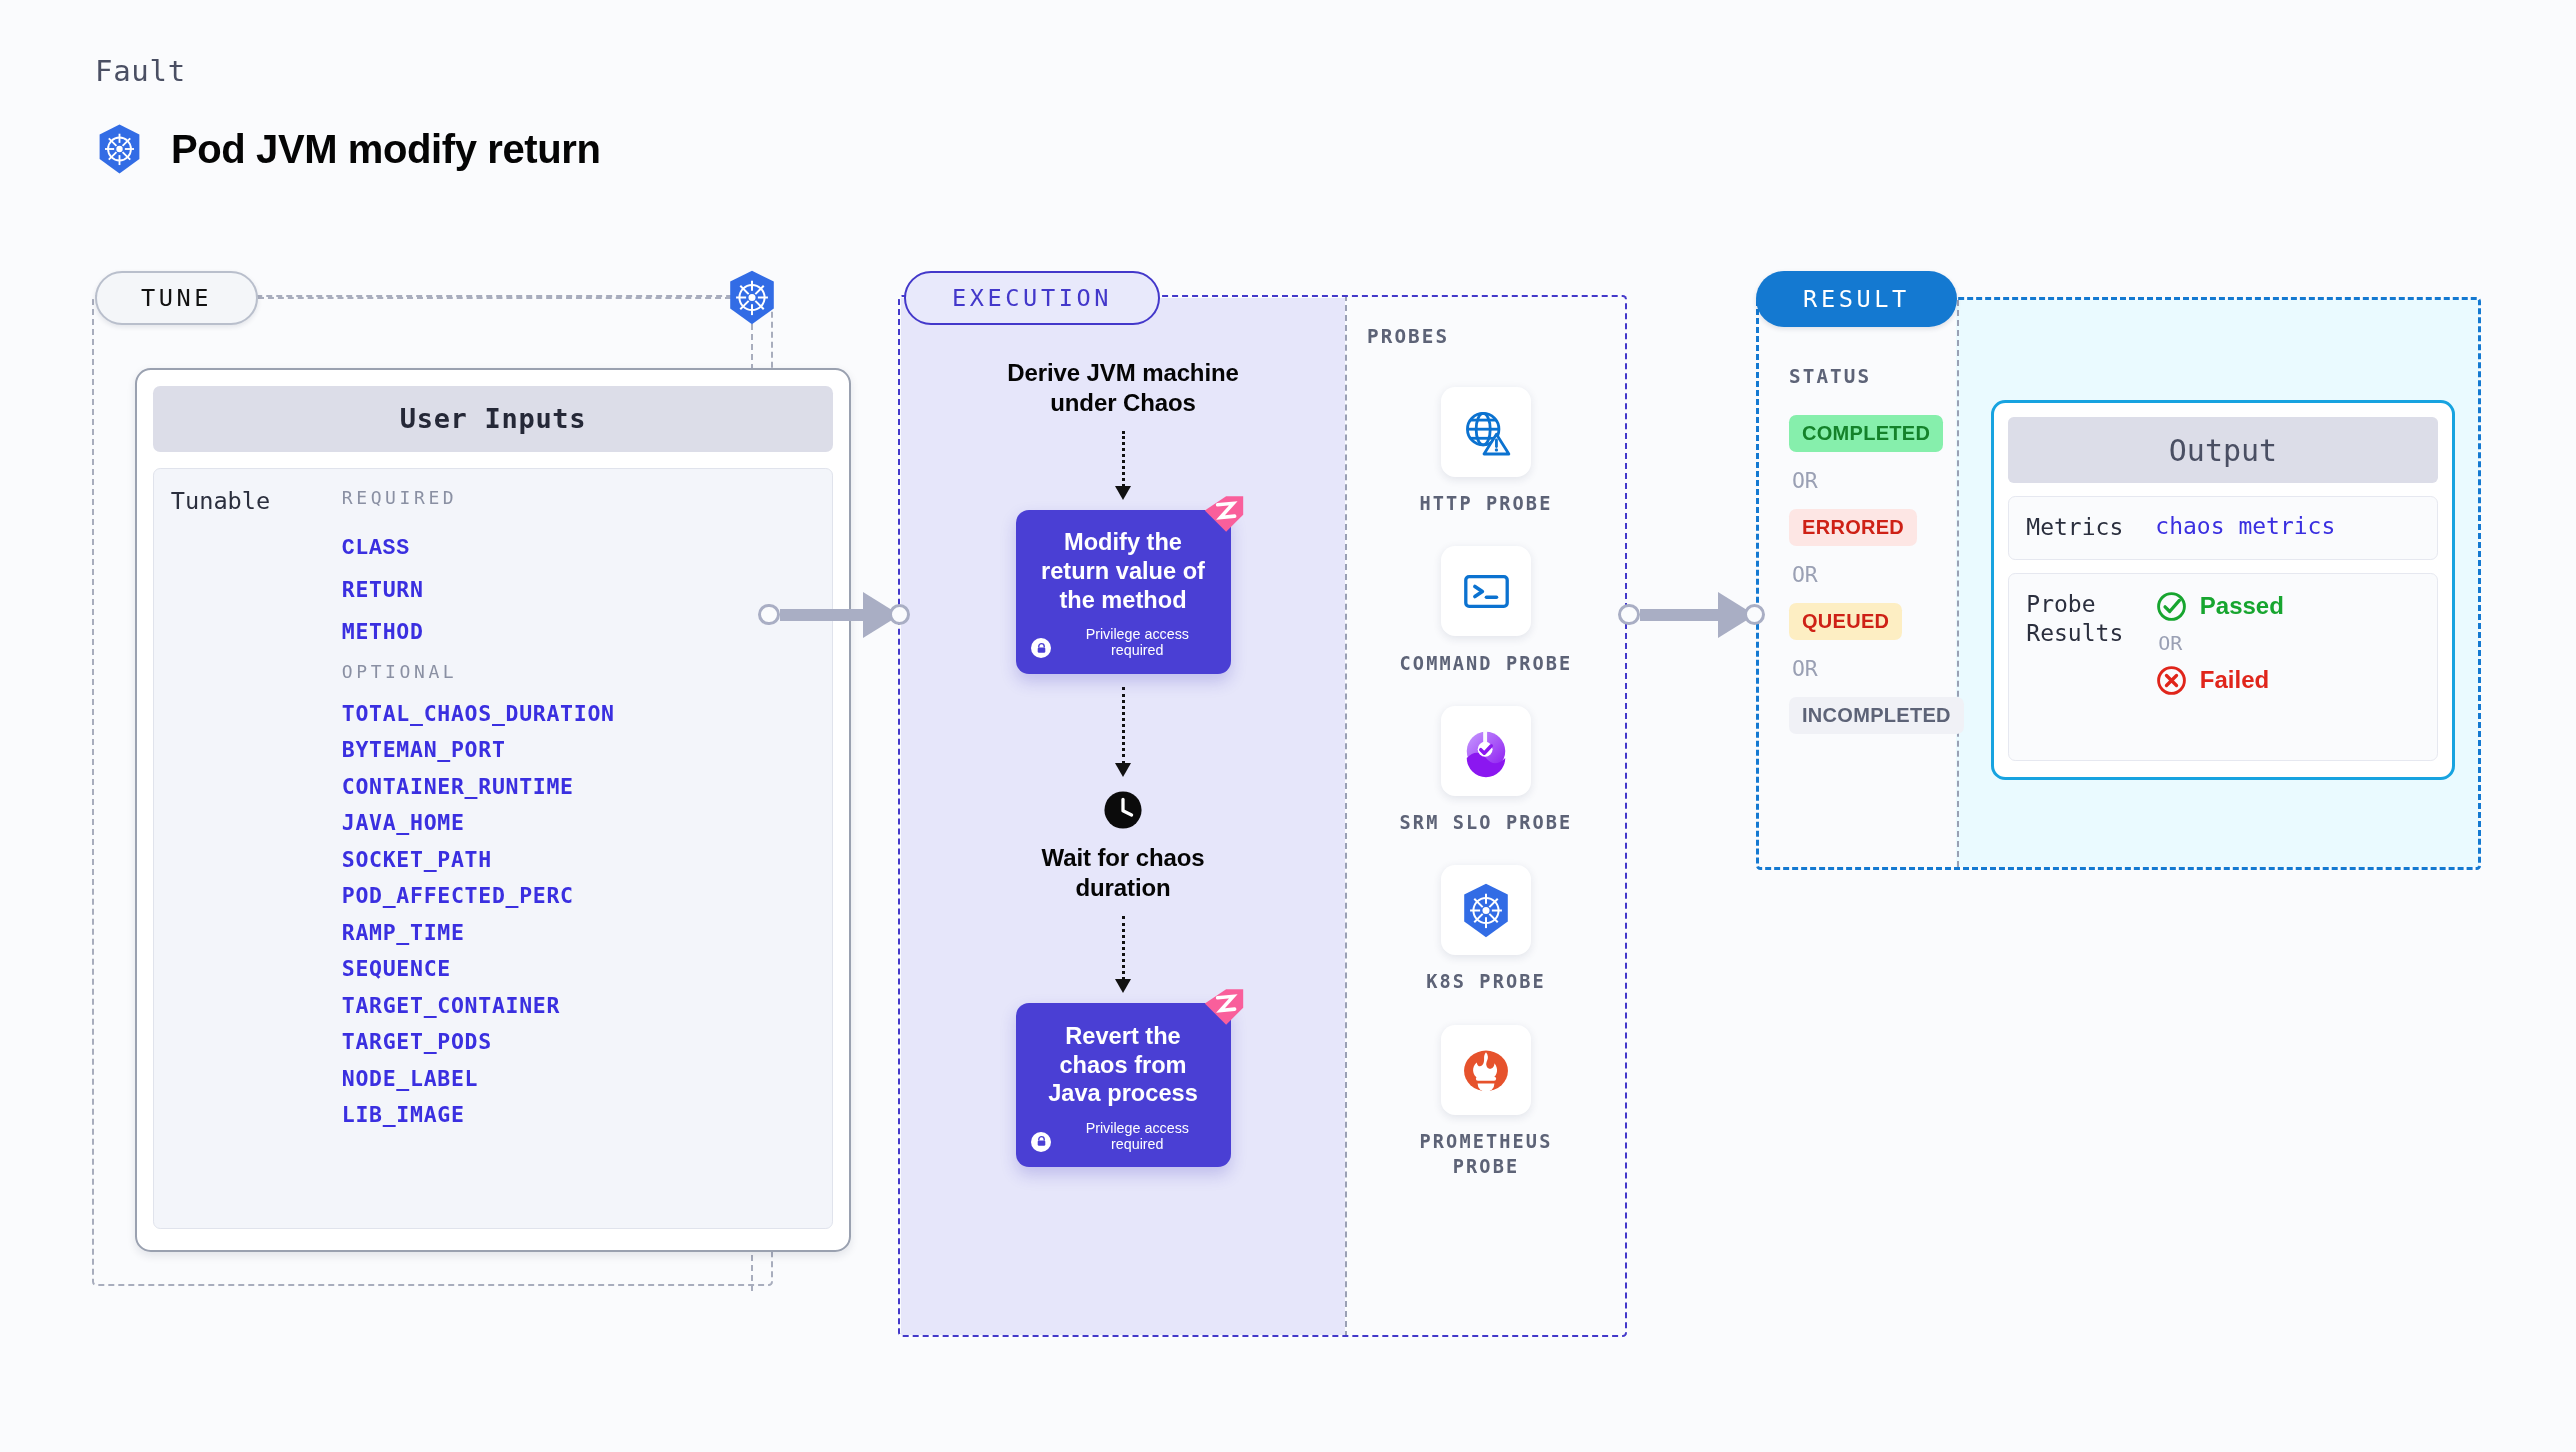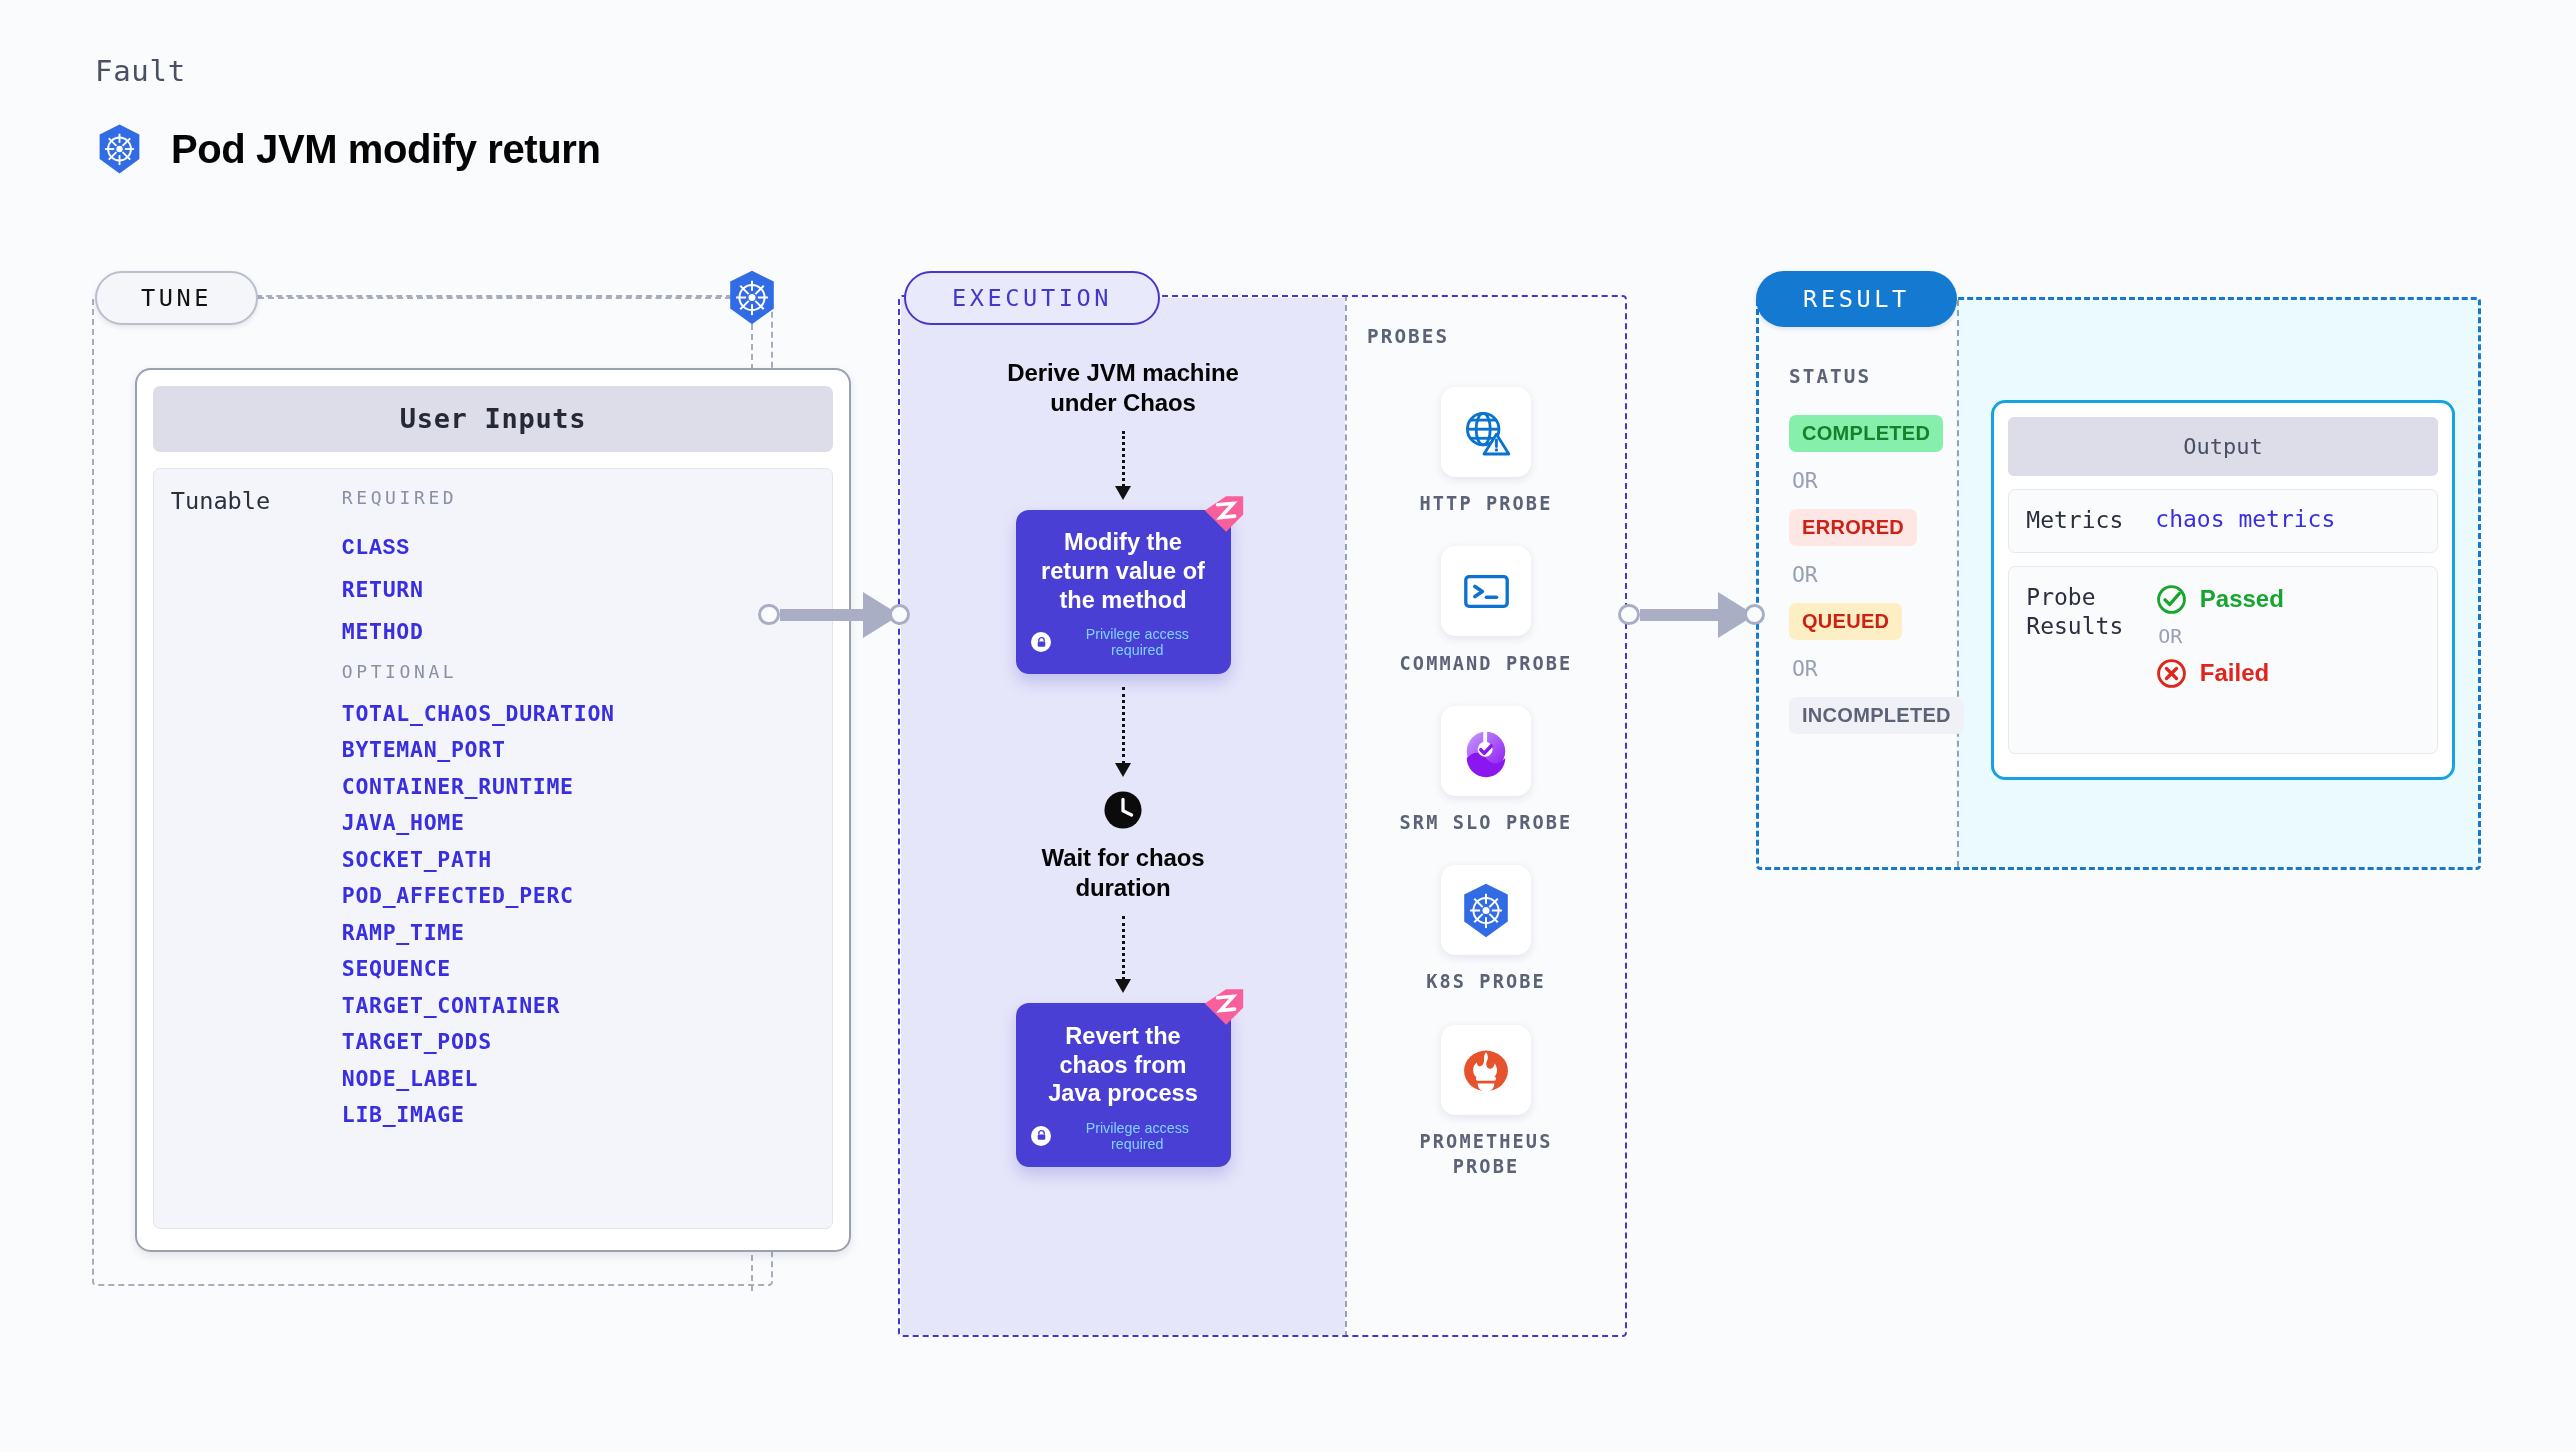--- a/index.html
+++ b/index.html
@@ -155,22 +155,22 @@
     border-left: 8.6px solid transparent; border-right: 8.6px solid transparent;
     border-top: 14.3px solid #111111;
   }
   .exec-box {
     position: relative; width: 215px; border-radius: 13px;
     background: #4a3fd4; color: #ffffff; padding: 18.6px 15.8px 15.8px;
     text-align: center; box-shadow: 0 7.2px 15.8px rgba(60,50,190,.22);
   }
   .exec-box-title { font-size: 23.6px; font-weight: 700; line-height: 1.22; }
   .exec-priv {
-    margin-top: 11.5px; display: flex; align-items: center; justify-content: center; gap: 8.6px;
-    font-size: 14.3px; color: #7dd3fc; font-weight: 400;
+    margin-top: 11.5px; display: flex; align-items: flex-end; justify-content: center; gap: 8.6px;
+    font-size: 14.3px; color: #ffffff; font-weight: 400;
   }
   .lock-icon {
     width: 20px; height: 20px; border-radius: 50%; background: #ffffff; flex: none;
     display: flex; align-items: center; justify-content: center;
   }
   .litmus-flag { position: absolute; right: -15.8px; top: -17px; width: 44px; height: 42px; }
   .clock-icon { width: 40px; height: 40px; margin-bottom: 13px; }
 
   
   #probes-title {
@@ -208,23 +208,23 @@
     font-family: "DejaVu Sans Mono", monospace;
     font-size: 21.5px; color: #9aa0b4; margin: 15.8px 0 15.8px 2.9px;
   }
 
   
   #output-card {
     position: absolute; left: 1991px; top: 400px; width: 464px; height: 380px;
     background: #ffffff; border: 3.6px solid #17a3e0; border-radius: 14.3px; padding: 14.3px;
   }
   #output-header {
-    width: 100%; height: 59px; background: #dcdde8; border-radius: 5.7px;
+    width: 100%; height: 66px; background: #dcdde8; border-radius: 5.7px;
     display: flex; align-items: center; justify-content: center;
-    font-family: "DejaVu Sans Mono", monospace; font-size: 22px; color: #4a4f63;
+    font-family: "DejaVu Sans Mono", monospace; font-size: 30px; color: #4a4f63;
   }
   .out-row {
     margin-top: 13px; width: 100%;
     background: #fafbfd; border: 1.4px solid #e6e8f0; border-radius: 7.2px;
     display: flex; padding: 15.8px 17px;
   }
   .out-key {
     width: 129px; flex: none;
     font-family: "DejaVu Sans Mono", monospace; font-size: 23px; color: #2b2f3e; line-height: 1.3;
   }

